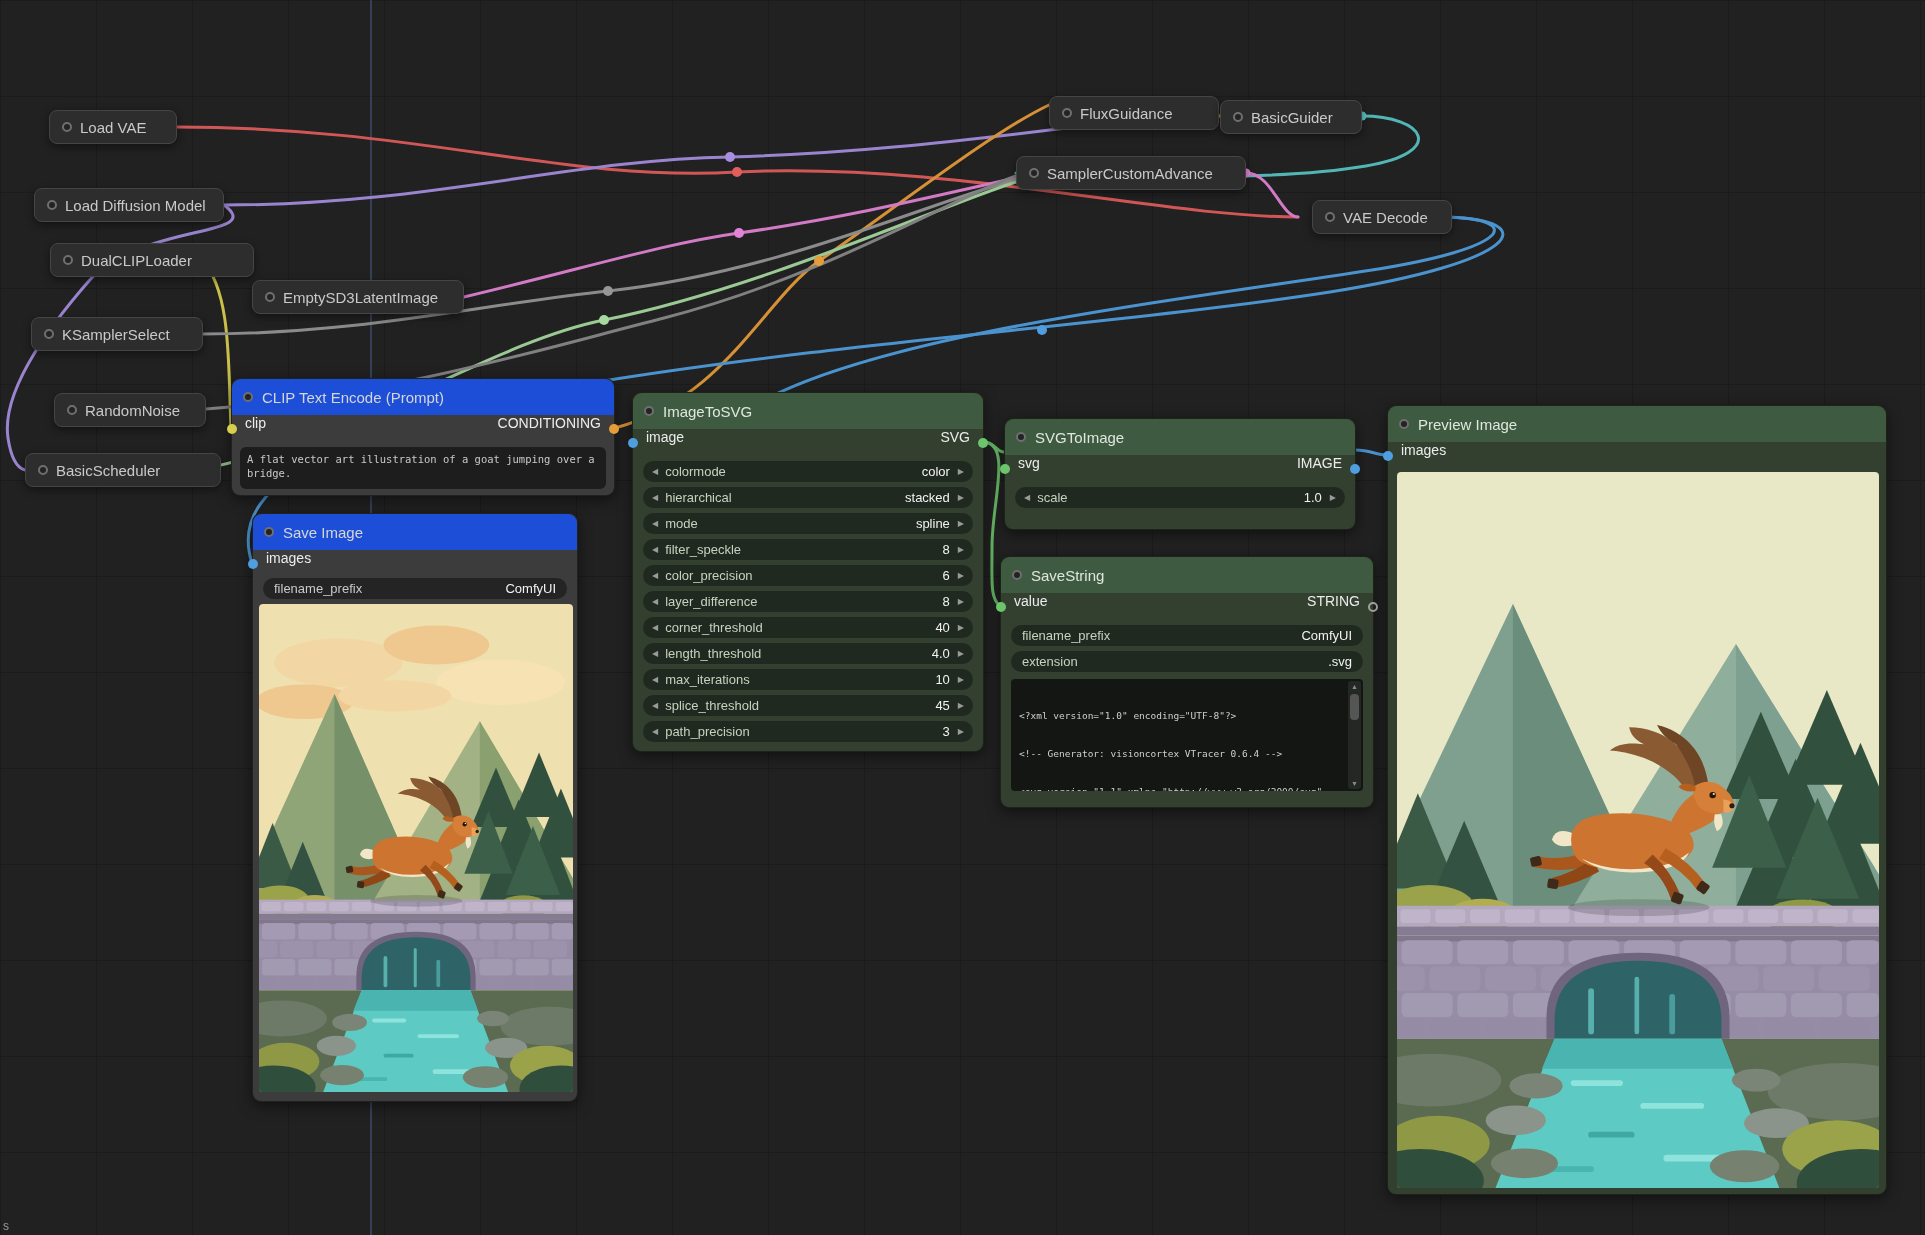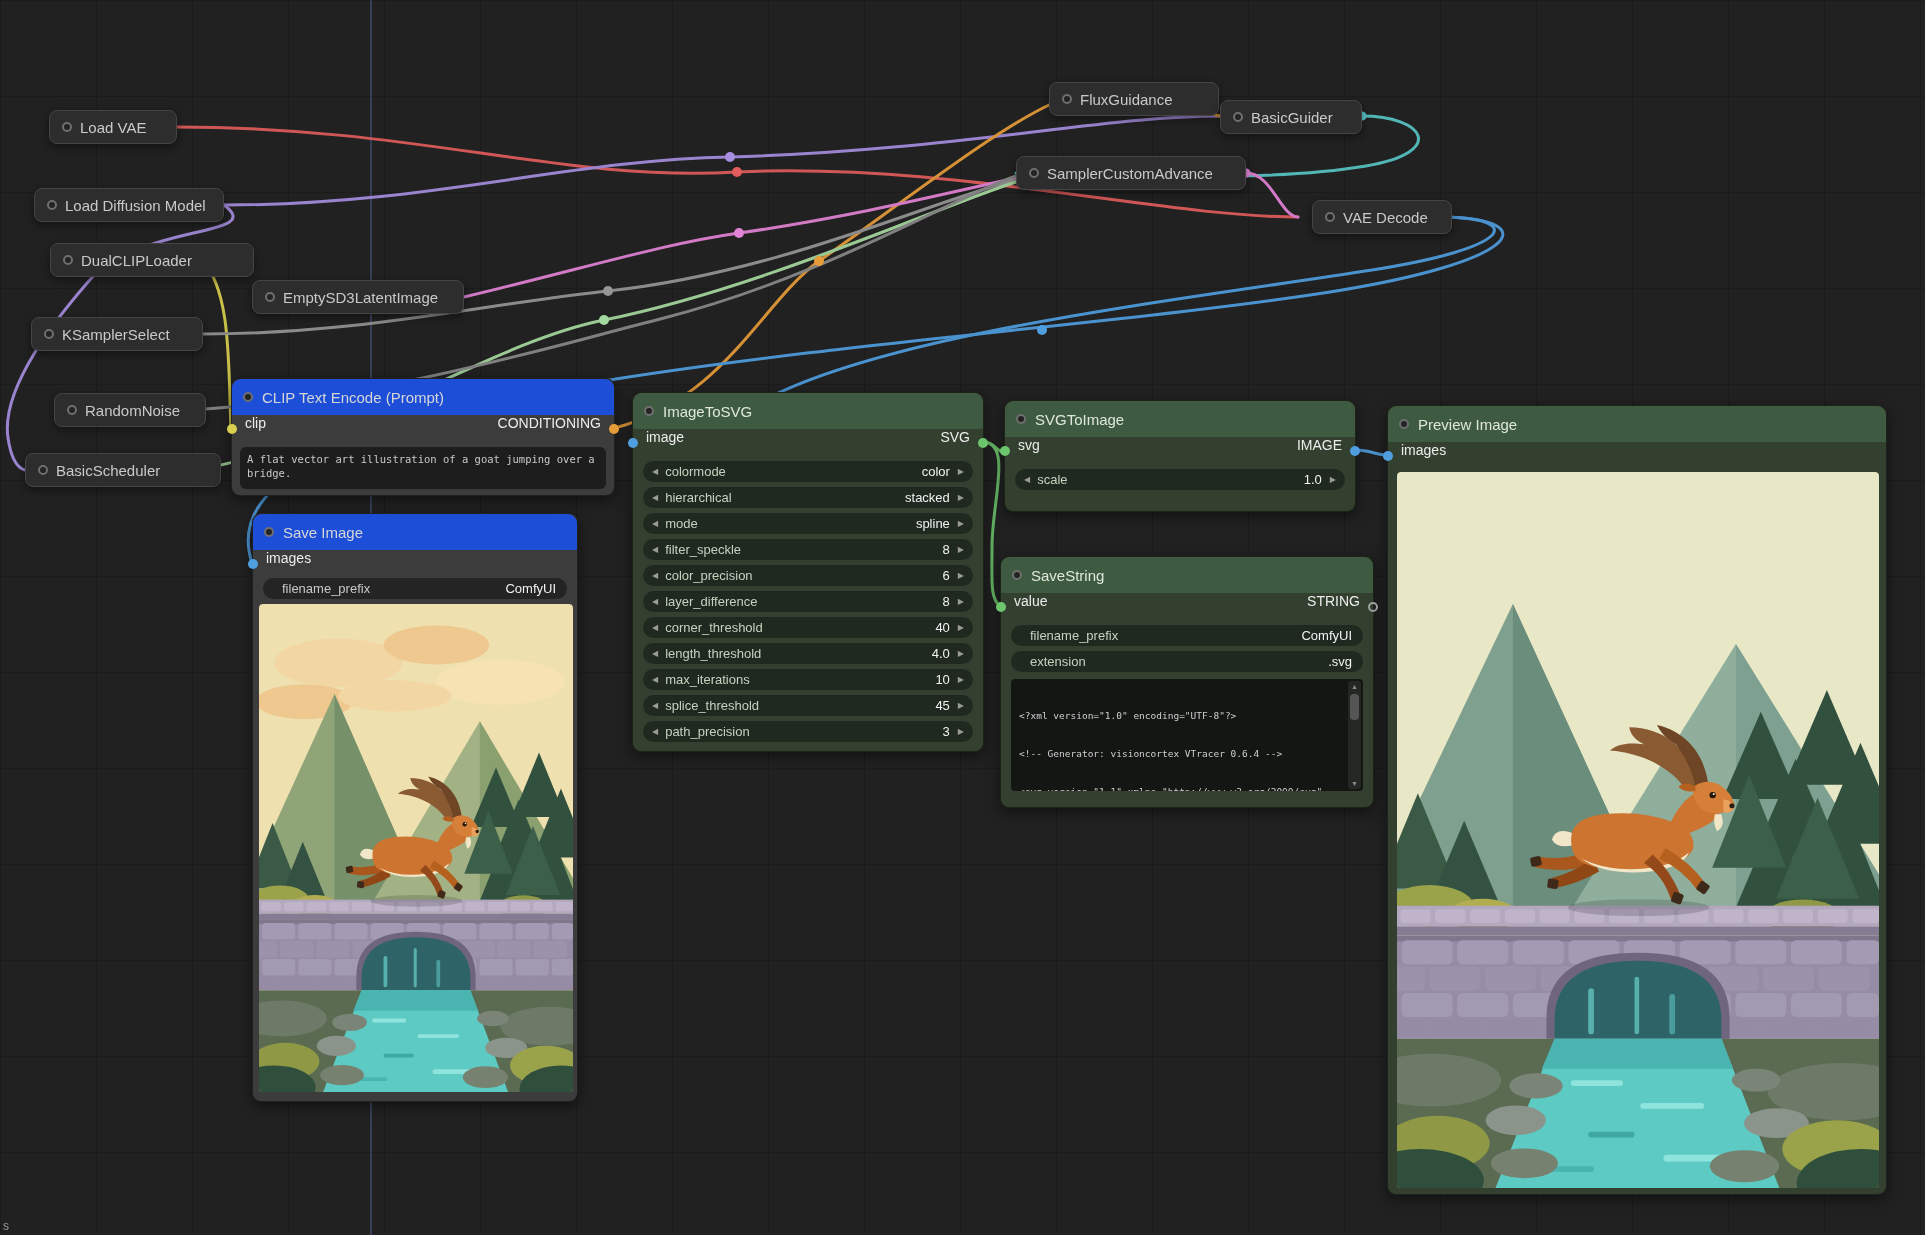--- a/index.html
+++ b/index.html
@@ -23,21 +23,21 @@
   .pdot{position:absolute;top:50%;width:10px;height:10px;border-radius:50%;transform:translateY(-50%)}
   .pdot.in{left:-5px}.pdot.out{right:-5px}
   .pdot.ring{background:transparent;border:2px solid #a0a0a0}
   .c-yellow{background:#d8cf4e}.c-orange{background:#e79c3a}.c-blue{background:#4f9ee0}.c-green{background:#6cc56c}
   .widgets{padding-top:4px}
   .widget{display:flex;align-items:center;height:21px;margin:0 10px 5px;background:#242424;border-radius:11px;padding:0 9px;font-size:13px;color:#c9c9c9}
   .green .widget{background:#20291f;color:#c6d2c0}
   .widget .arr{font-size:8px;color:#9a9a9a;flex:none;line-height:1}
   .widget .wlabel{flex:1;margin-left:7px;white-space:nowrap;overflow:hidden}
   .widget .wvalue{margin-right:8px;color:#f2f2f2;white-space:nowrap}
-  .widget.textw .wlabel{margin-left:10px}
+  .widget.textw .wlabel{margin-left:2px}
   .widget.textw .wvalue{margin-right:2px}
   .textbox{margin:4px 8px 0;background:#1d1d1d;border-radius:6px;padding:5px 7px;font-family:"DejaVu Sans Mono",monospace;font-size:10.5px;line-height:1.35;color:#c9c9c9;height:42px;overflow:hidden}
   .codebox{position:relative;margin:7px 10px 0;background:#131613;border-radius:4px;height:112px;padding:6px 20px 5px 8px;overflow:hidden}
   .codelines{font-family:"DejaVu Sans Mono",monospace;font-size:9.5px;line-height:1.33;color:#cfcfcf;white-space:pre}
   .scrollbar{position:absolute;right:2px;top:2px;bottom:2px;width:13px;background:#242824;border-radius:3px;display:flex;flex-direction:column;align-items:center;justify-content:space-between;padding:2px 0}
   .sb-arrow{font-size:7px;color:#8a8a8a;line-height:1}
   .sb-thumb{position:absolute;top:13px;left:2px;width:9px;height:26px;background:#555;border-radius:4px}
   .imgframe{border-radius:4px;overflow:hidden;background:#000}
   .imgframe svg{display:block;width:100%;height:100%}
   .corner-letter{position:absolute;left:3px;bottom:2px;z-index:3;color:#9a9a9a;font-size:12px}
@@ -255,21 +255,21 @@
     <span>RandomNoise</span>
   </div>
   <div class="cnode" style="left:25px;top:453px;width:196px">
     <span class="pin"></span>
     <span>BasicScheduler</span>
   </div>
   <div class="cnode" style="left:252px;top:280px;width:212px">
     <span class="pin"></span>
     <span>EmptySD3LatentImage</span>
   </div>
-  <div class="cnode" style="left:1049px;top:82px;width:170px">
+  <div class="cnode" style="left:1049px;top:96px;width:170px">
     <span class="pin"></span>
     <span>FluxGuidance</span>
   </div>
   <div class="cnode" style="left:1220px;top:100px;width:142px">
     <span class="pin"></span>
     <span>BasicGuider</span>
   </div>
   <div class="cnode" style="left:1016px;top:156px;width:230px">
     <span class="pin"></span>
     <span>SamplerCustomAdvance</span>
@@ -367,21 +367,21 @@
       </div>
       <div class="widget">
         <span class="arr">◀</span>
         <span class="wlabel">path_precision</span>
         <span class="wvalue">3</span>
         <span class="arr">▶</span>
       </div>
     </div>
   </div>
 
-  <div class="node green" style="left:1004px;top:400px;width:352px;height:112px">
+  <div class="node green" style="left:1004px;top:418px;width:352px;height:112px">
     <div class="node-header">
       <span class="pin"></span>
       <span>SVGToImage</span>
     </div>
     <div class="io-row">
       <span>svg</span>
       <span>IMAGE</span>
       <i class="pdot in c-green"></i>
       <i class="pdot out c-blue"></i>
     </div>

